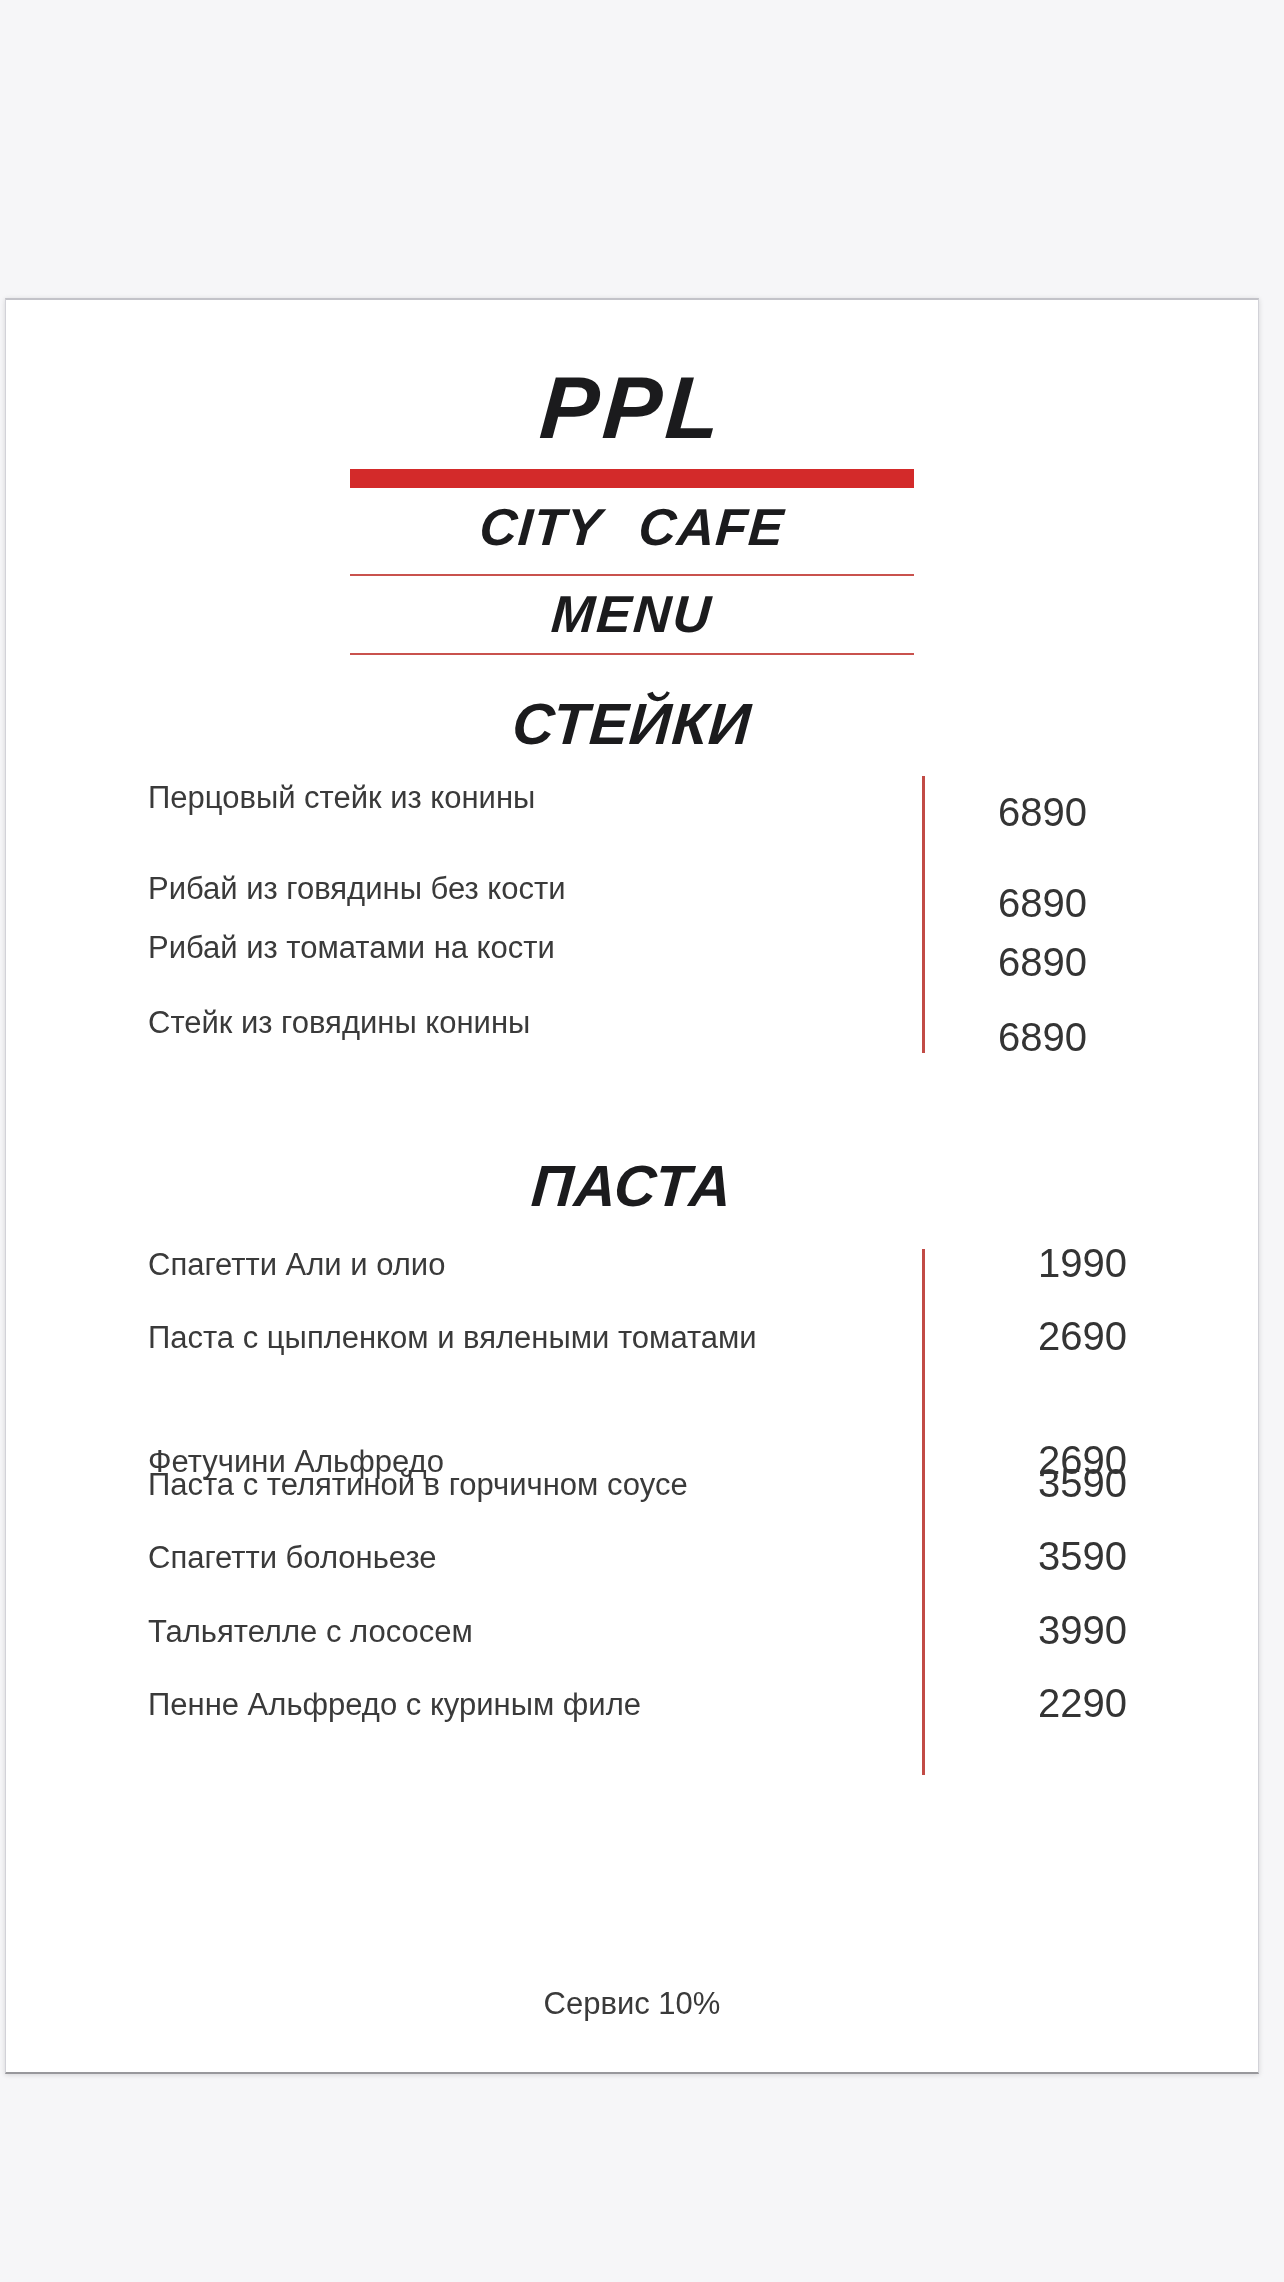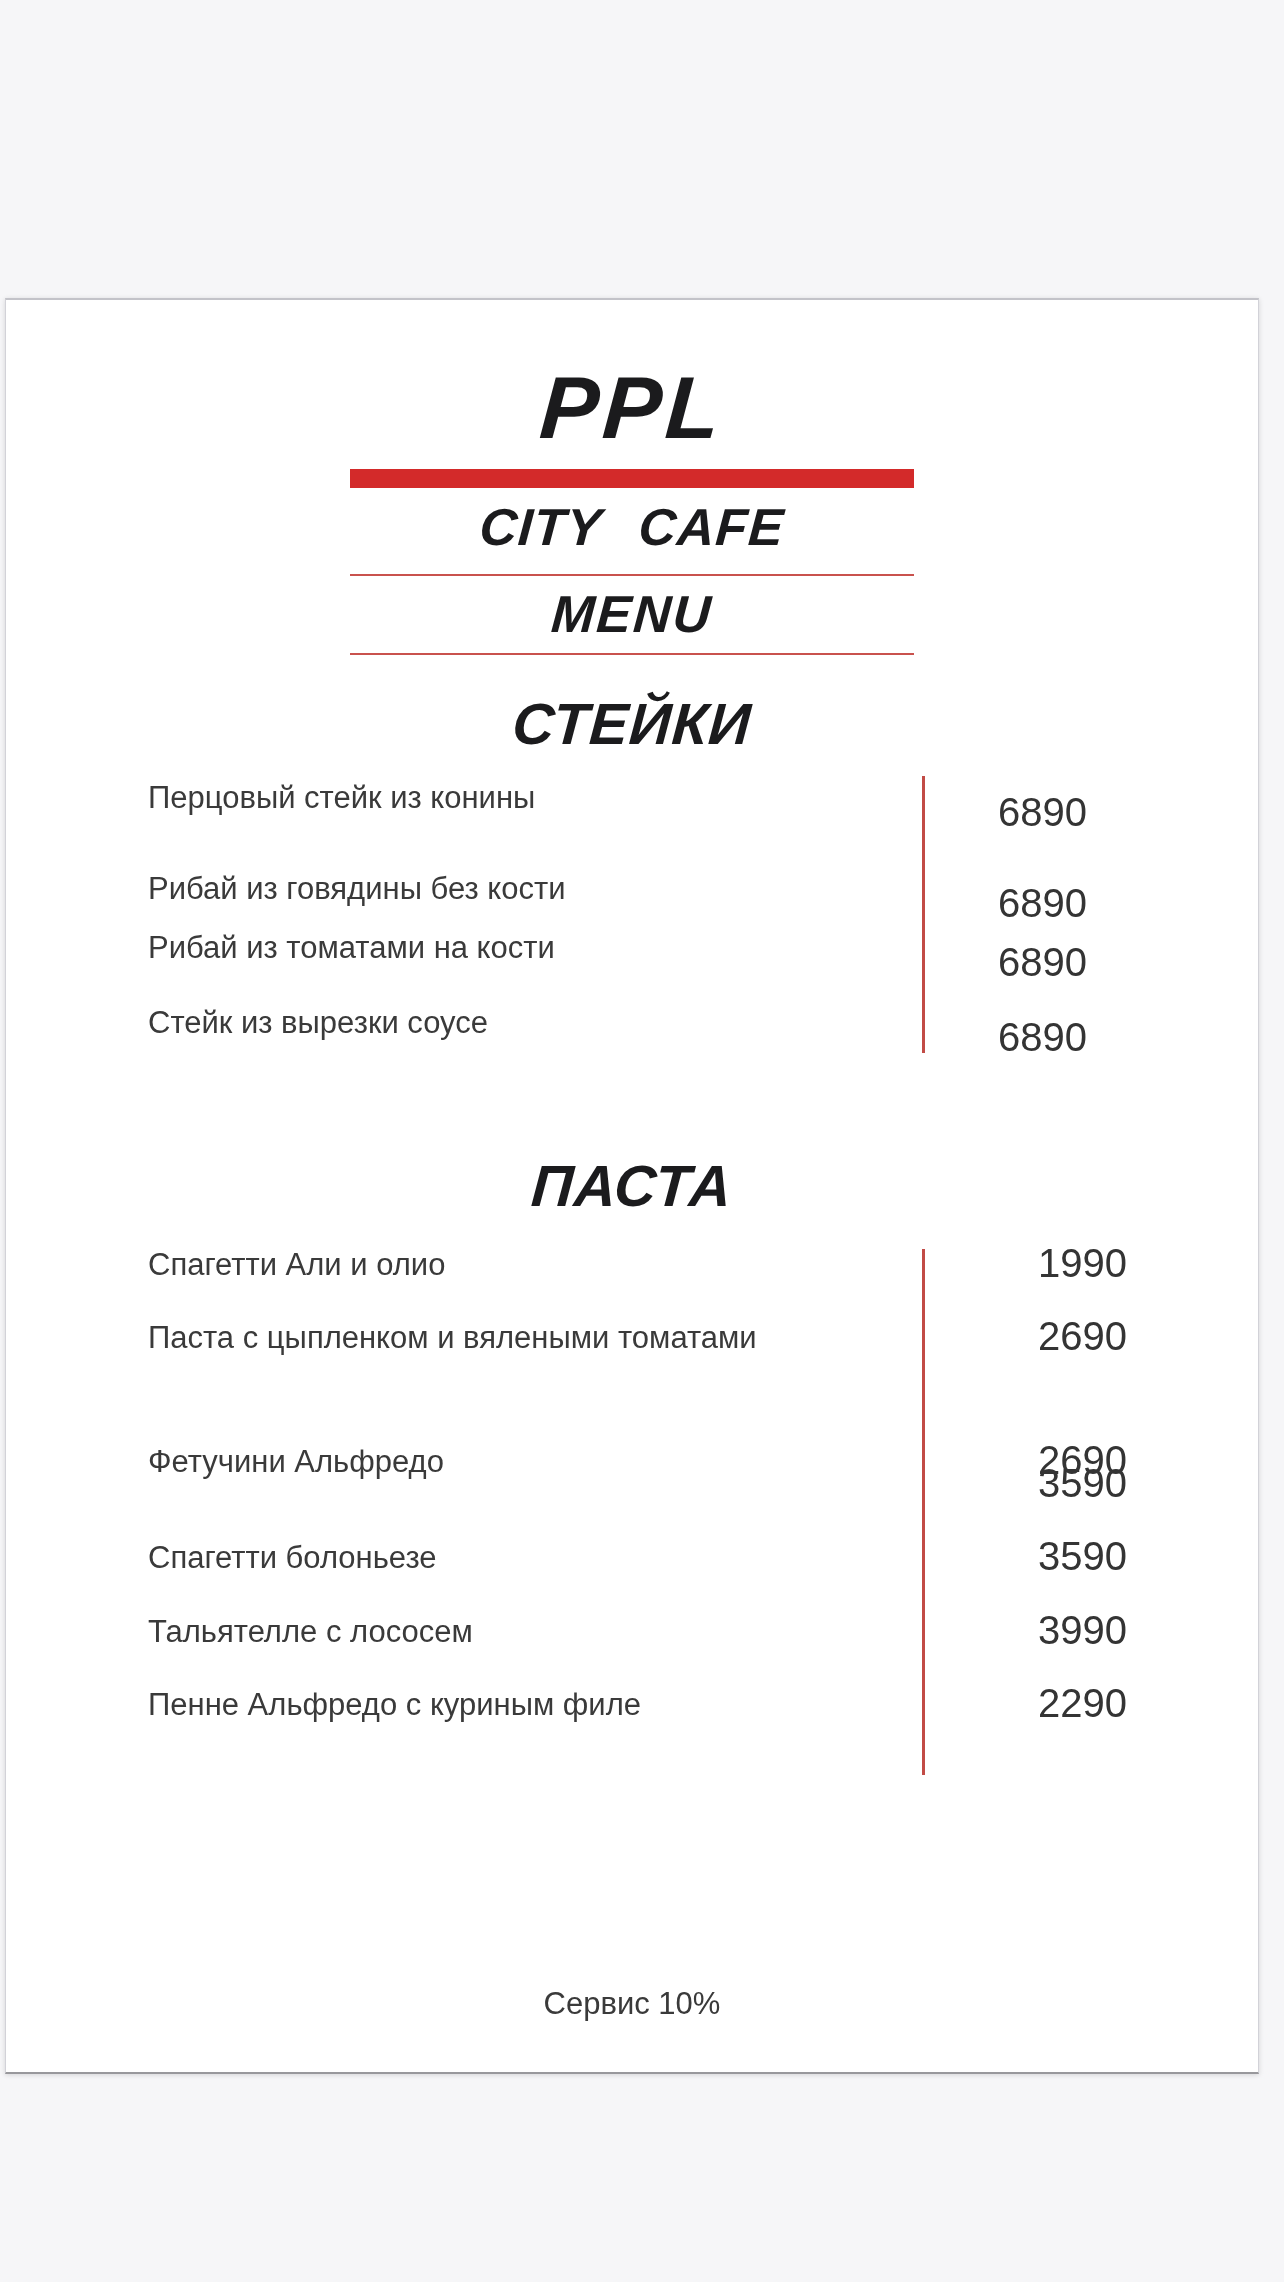--- a/index.html
+++ b/index.html
@@ -131,41 +131,42 @@
       </div>
       <div class="row row-steak" style="top: 556px; margin-top: 16px;">
         <span class="item-name">Рибай из говядины без кости</span>
         <span class="item-price">6890</span>
       </div>
       <div class="row row-steak" style="top: 631px;">
         <span class="item-name">Рибай из томатами на кости</span>
         <span class="item-price">6890</span>
       </div>
       <div class="row row-steak" style="top: 706px;">
-        <span class="item-name">Стейк из вырезки соусе</span>
+        <span class="item-name">Стейк из говядины конины</span>
         <span class="item-price">6890</span>
       </div>
     </div>
 
   <div class="section-title pasta-title">ПАСТА</div>
   <div class="vline pasta-vline"></div>
   <div id="pasta-rows">
       <div class="row row-pasta" style="top: 948px;">
         <span class="item-name">Спагетти Али и олио</span>
         <span class="item-price">1990</span>
       </div>
       <div class="row row-pasta" style="top: 1021px; padding-left: 24px;">
         <span class="item-name">Паста с цыпленком и вялеными томатами</span>
         <span class="item-price">2690</span>
       </div>
       <div class="row row-pasta" style="top: 1145px;">
         <span class="item-name">Фетучини Альфредо</span>
         <span class="item-price">2690</span>
       </div>
       <div class="row row-pasta" style="top: 1168px;">
+        <span class="item-name">Паста с телятиной в горчичном соусе</span>
         <span class="item-price">3590</span>
       </div>
       <div class="row row-pasta" style="top: 1241px;">
         <span class="item-name">Спагетти болоньезе</span>
         <span class="item-price">3590</span>
       </div>
       <div class="row row-pasta" style="top: 1315px;">
         <span class="item-name">Тальятелле с лососем</span>
         <span class="item-price">3990</span>
       </div>

